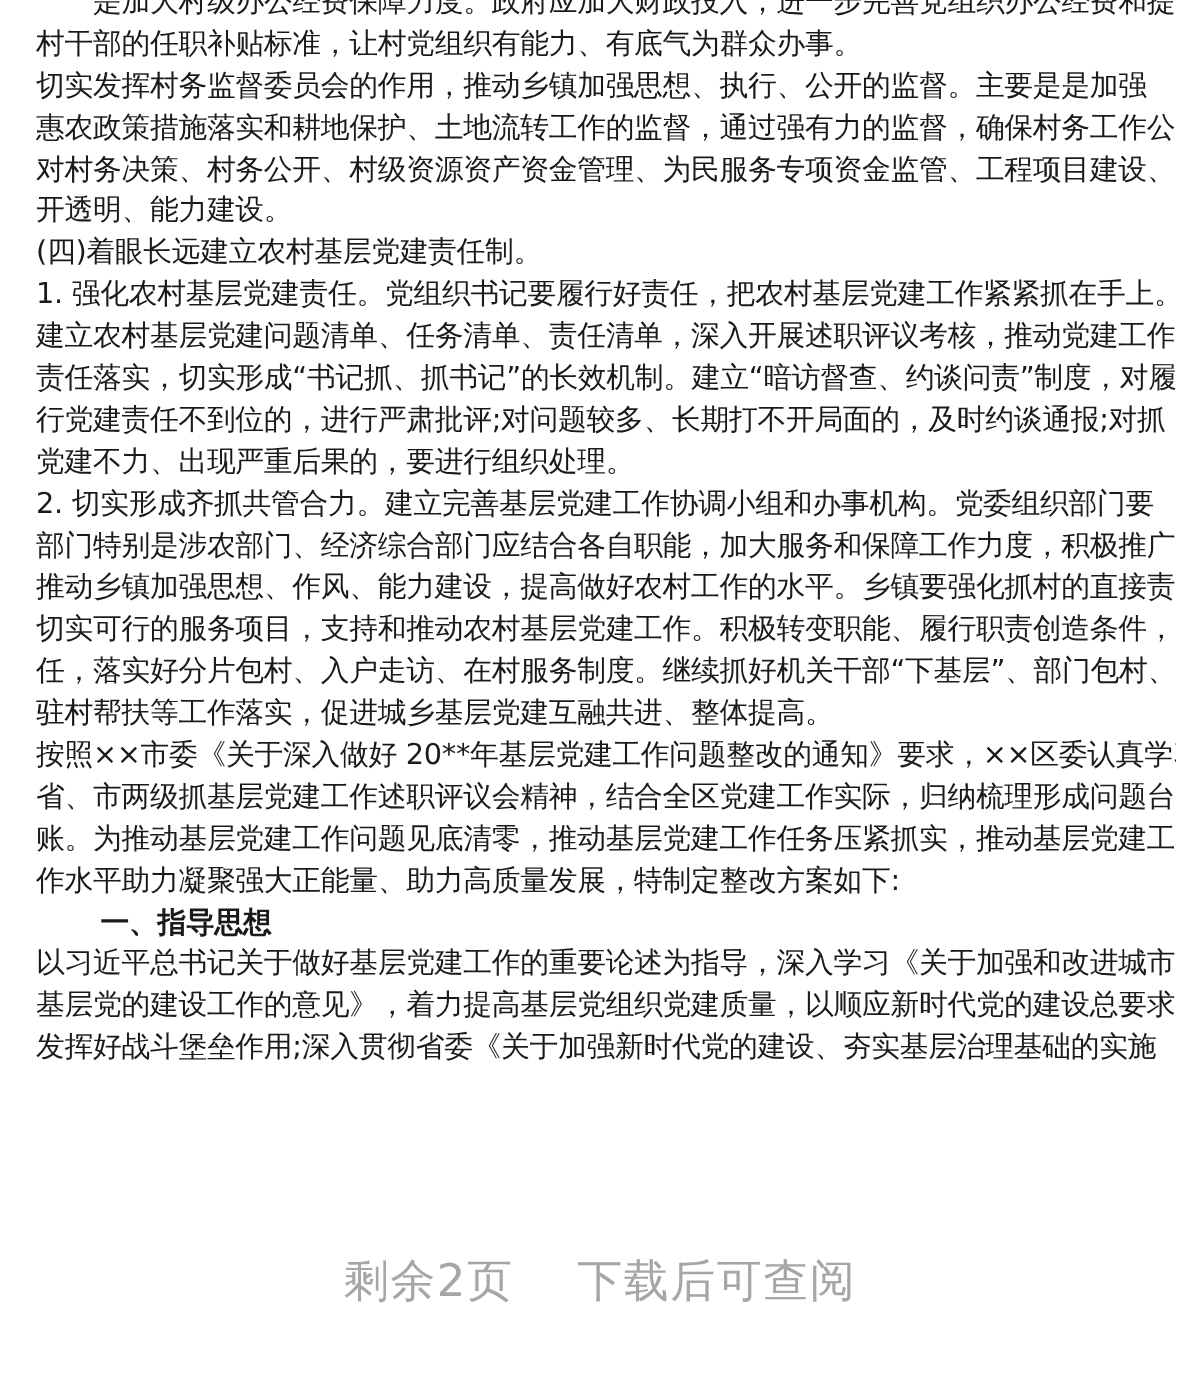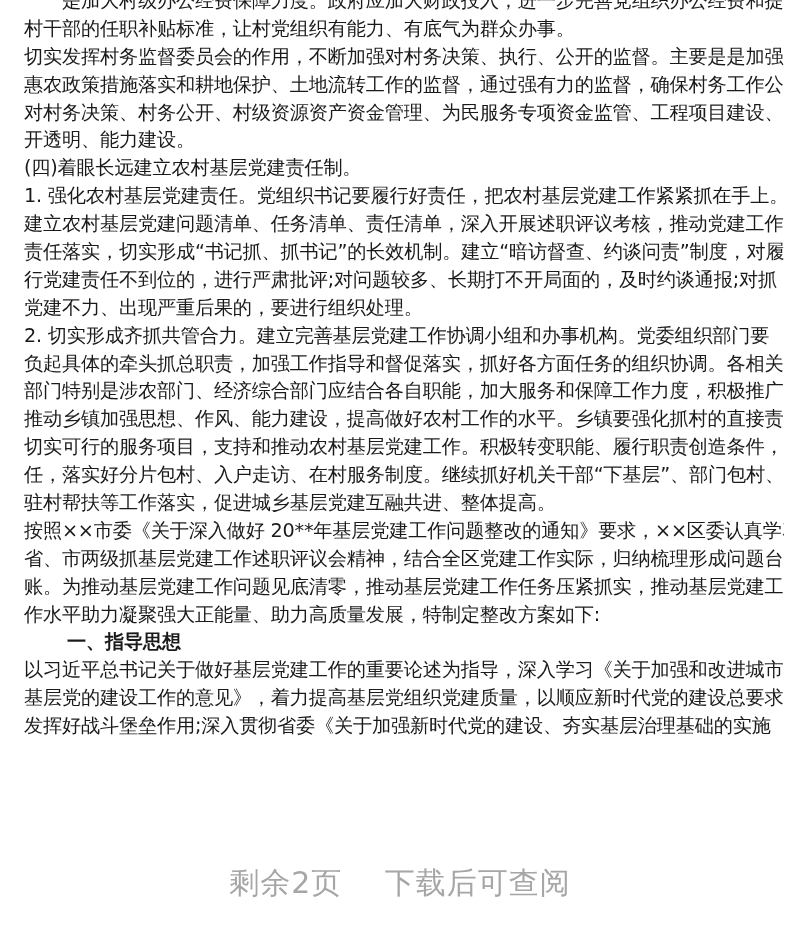--- a/index.html
+++ b/index.html
@@ -2,42 +2,41 @@
 <html><head>
 <meta charset="utf-8">
 <style>
   html, body { margin:0; padding:0; background:#ffffff; }
   body { width:800px; height:930px; overflow:hidden; position:relative;
          font-family: "DejaVu Sans", "Liberation Sans", sans-serif; color:#1a1a1a; }
   .doc { position:absolute; left:24px; top:-13px; width:760px; }
   .line { font-size:19.2px; line-height:27.9px; height:27.9px; white-space:nowrap; overflow:hidden; letter-spacing:-0.2px; }
   .line.indent { padding-left:38px; }
   .line.bold { font-weight:bold;margin-left:43px; }
-  .footer-note { position:absolute; left:0; right:0; top:863px; text-align:center;
+  .footer-note { position:absolute; left:0; right:0; top:834px; text-align:center;
                  font-size:30px; color:#a6a6a6; letter-spacing:1px; }
   .footer-note span { margin:0 16px; }
 </style>
 </head>
 <body>
 
 <div class="doc">
   <div class="line indent">是加大村级办公经费保障力度。政府应加大财政投入，进一步完善党组织办公经费和提高</div>
   <div class="line">村干部的任职补贴标准，让村党组织有能力、有底气为群众办事。</div>
-  <div class="line">切实发挥村务监督委员会的作用，不断加强对村务决策、执行、公开的监督。主要是是加强</div>
+  <div class="line">切实发挥村务监督委员会的作用，推动乡镇加强思想、执行、公开的监督。主要是是加强</div>
   <div class="line">惠农政策措施落实和耕地保护、土地流转工作的监督，通过强有力的监督，确保村务工作公</div>
   <div class="line">对村务决策、村务公开、村级资源资产资金管理、为民服务专项资金监管、工程项目建设、</div>
   <div class="line">开透明、能力建设。</div>
   <div class="line">(四)着眼长远建立农村基层党建责任制。</div>
   <div class="line">1. 强化农村基层党建责任。党组织书记要履行好责任，把农村基层党建工作紧紧抓在手上。</div>
   <div class="line">建立农村基层党建问题清单、任务清单、责任清单，深入开展述职评议考核，推动党建工作</div>
   <div class="line">责任落实，切实形成“书记抓、抓书记”的长效机制。建立“暗访督查、约谈问责”制度，对履</div>
   <div class="line">行党建责任不到位的，进行严肃批评;对问题较多、长期打不开局面的，及时约谈通报;对抓</div>
   <div class="line">党建不力、出现严重后果的，要进行组织处理。</div>
   <div class="line">2. 切实形成齐抓共管合力。建立完善基层党建工作协调小组和办事机构。党委组织部门要</div>
-  <div class="line">负起具体的牵头抓总职责，加强工作指导和督促落实，抓好各方面任务的组织协调。各相关</div>
   <div class="line">部门特别是涉农部门、经济综合部门应结合各自职能，加大服务和保障工作力度，积极推广</div>
   <div class="line">推动乡镇加强思想、作风、能力建设，提高做好农村工作的水平。乡镇要强化抓村的直接责</div>
   <div class="line">切实可行的服务项目，支持和推动农村基层党建工作。积极转变职能、履行职责创造条件，</div>
   <div class="line">任，落实好分片包村、入户走访、在村服务制度。继续抓好机关干部“下基层”、部门包村、</div>
   <div class="line">驻村帮扶等工作落实，促进城乡基层党建互融共进、整体提高。</div>
   <div class="line">按照××市委《关于深入做好 20**年基层党建工作问题整改的通知》要求，××区委认真学习</div>
   <div class="line">省、市两级抓基层党建工作述职评议会精神，结合全区党建工作实际，归纳梳理形成问题台</div>
   <div class="line">账。为推动基层党建工作问题见底清零，推动基层党建工作任务压紧抓实，推动基层党建工</div>
   <div class="line">作水平助力凝聚强大正能量、助力高质量发展，特制定整改方案如下:</div>
   <div class="line bold">一、指导思想</div>

